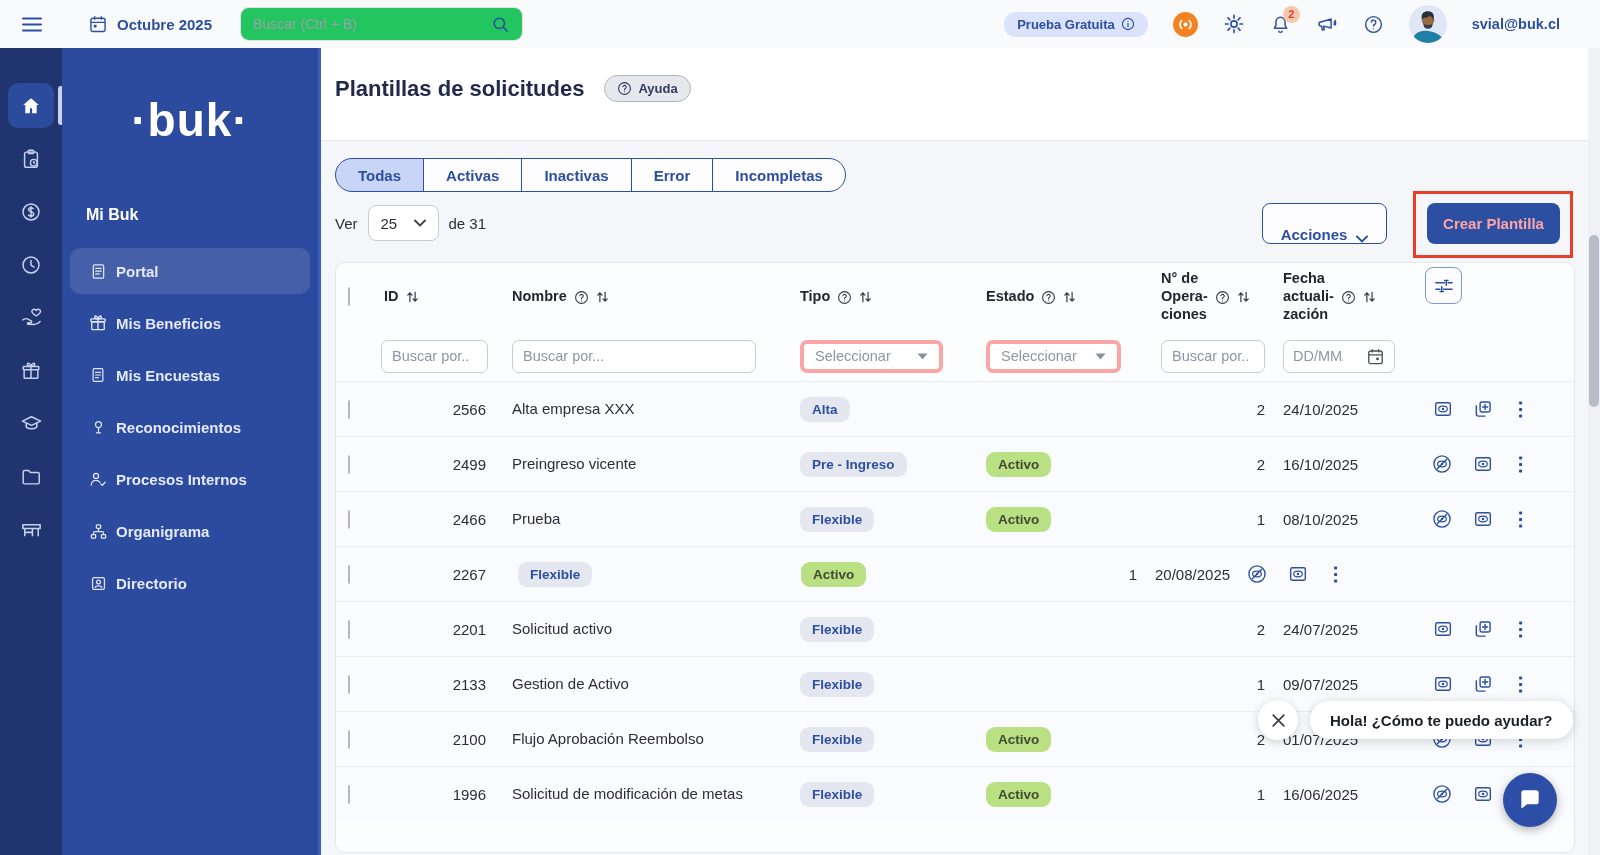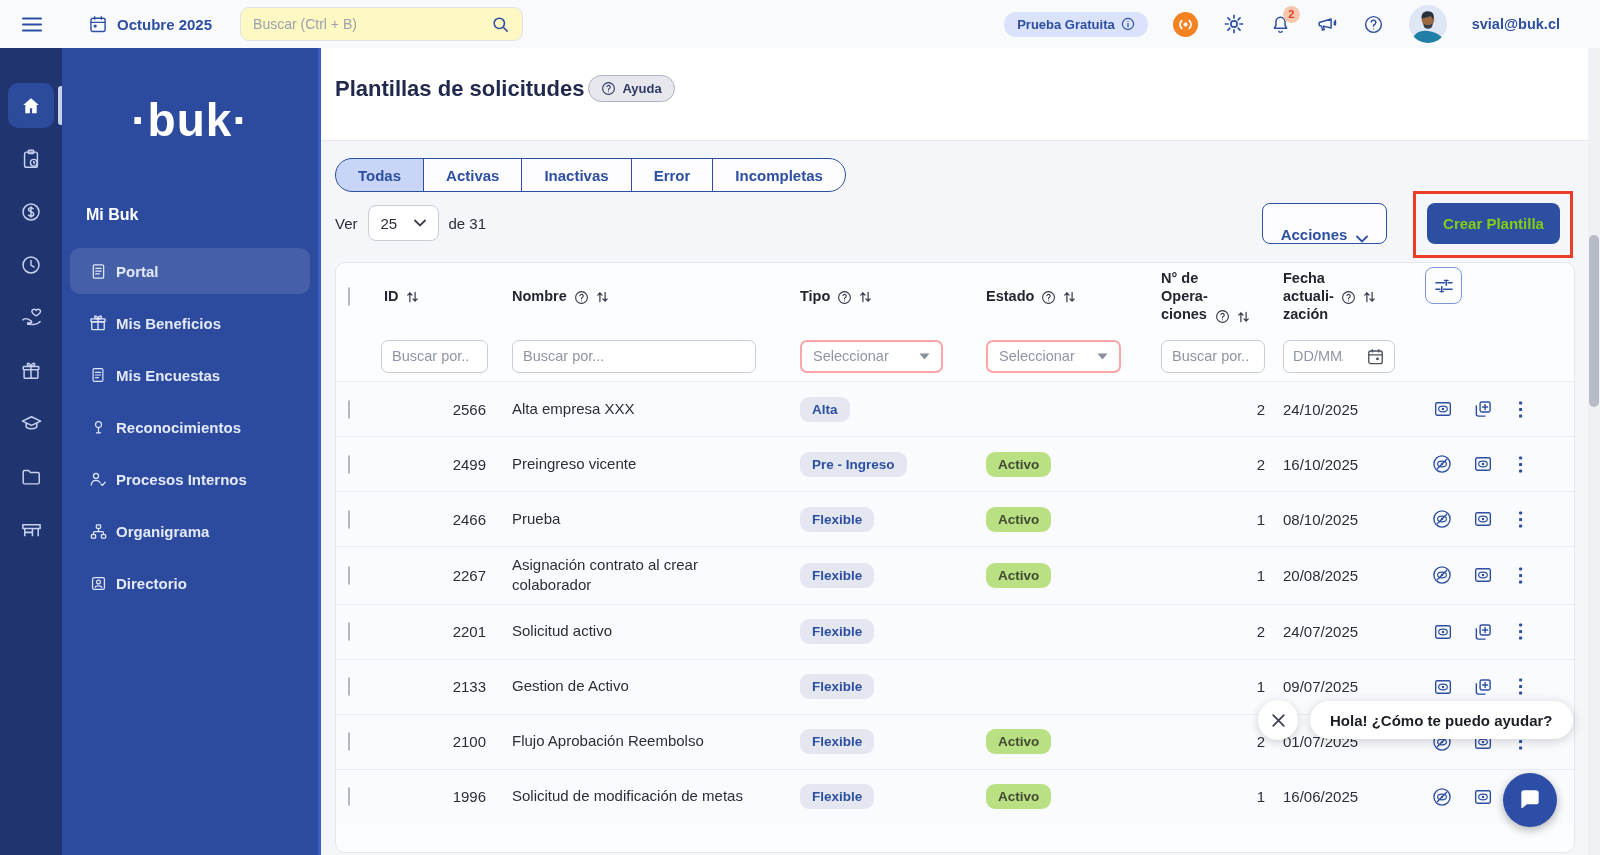--- a/index.html
+++ b/index.html
@@ -14,21 +14,21 @@
     --primary:#2d4fa2; --rail:#20356f; --panel:#2c4a9e; --page-bg:#f5f6fa;
     --tab-active:#c9d5f7; --red:#ea3d2a; --green-bg:#b9e183; --green-text:#434a33;
     --chip-bg:#e4e7ef;
   }
 
   
   .topbar{position:absolute;left:0;top:0;width:1600px;height:48px;background:#f9fafc;display:flex;align-items:center;padding:0 40px 0 22px;z-index:5;}
   .hamburger{color:var(--primary);cursor:pointer;display:flex;align-items:center;}
   .date-group{display:flex;align-items:center;gap:9px;margin-left:46px;color:var(--primary);cursor:pointer;}
   .date-text{font-size:15px;font-weight:700;}
-  .search-box{margin-left:28px;width:283px;height:34px;background:#fef9c3;border:1px solid #e0e3ec;border-radius:9px;display:flex;align-items:center;padding:0 12px;justify-content:space-between;}
+  .search-box{margin-left:28px;width:283px;height:34px;background:#22c55e;border:1px solid #e0e3ec;border-radius:9px;display:flex;align-items:center;padding:0 12px;justify-content:space-between;}
   .search-box input{flex:1;border:none;outline:none;font-size:14px;color:#3a3f4a;background:transparent;font-family:inherit;}
   .search-box input::placeholder{color:#9aa0ae;}
   .search-box .icon{color:var(--primary);display:flex;}
   .topbar-right{margin-left:auto;display:flex;align-items:center;gap:25px;}
   .trial-pill{background:#dbe2fb;border-radius:12px;height:25px;display:flex;align-items:center;gap:6px;padding:0 13px;color:var(--primary);font-size:13px;font-weight:700;cursor:pointer;}
   .tb-icon{color:var(--primary);display:flex;align-items:center;cursor:pointer;position:relative;}
   .bell-badge{position:absolute;top:-8px;right:-9px;min-width:17px;height:17px;border-radius:9px;background:#f6c6ad;color:#e03e2d;font-size:11px;font-weight:700;display:flex;align-items:center;justify-content:center;padding:0 4px;}
   .avatar{width:38px;height:38px;border-radius:50%;overflow:hidden;background:#e8edf8;cursor:pointer;flex:none;}
   .user-email{color:var(--primary);font-size:14.5px;font-weight:700;cursor:pointer;}
 
@@ -42,52 +42,52 @@
   .section-label{margin:58px 0 0 24px;color:#fff;font-size:16px;font-weight:700;}
   .menu{margin-top:24px;display:flex;flex-direction:column;gap:6px;padding:0 8px;}
   .menu-item{height:46px;border-radius:10px;display:flex;align-items:center;gap:8px;padding:0 18px;color:#e4eafb;font-size:15px;font-weight:600;cursor:pointer;}
   .menu-item.active{background:rgba(255,255,255,0.12);}
   .menu-item .mi-icon{display:flex;color:#dfe6fa;width:20px;justify-content:center;}
 
   
   .content{position:absolute;left:318px;top:48px;width:1282px;height:807px;}
   .content::before{content:"";position:absolute;left:0;top:0;width:3px;height:100%;background:#3a5fc4;z-index:2;}
   .page-header{position:absolute;left:0;top:0;width:100%;height:93px;background:#fff;border-bottom:1px solid #e6e8ee;}
-  .title-row{position:absolute;left:17px;top:27px;display:flex;align-items:center;gap:4px;}
+  .title-row{position:absolute;left:17px;top:27px;display:flex;align-items:center;gap:20px;}
   .page-title{font-size:22px;font-weight:700;color:#21294c;}
   .help-chip{height:27px;border:1px solid #aeb2bf;background:#e7e8ed;border-radius:14px;display:flex;align-items:center;gap:6px;padding:0 12px;color:#2f3a63;font-size:13px;font-weight:600;cursor:pointer;}
 
   .tabs{position:absolute;left:17px;top:110px;display:flex;}
   .tab{height:34px;padding:0 22px;border:1px solid var(--primary);background:#fdfdff;color:var(--primary);font-size:15px;font-weight:700;margin-left:-1px;cursor:pointer;display:flex;align-items:center;font-family:inherit;}
   .tab:first-child{border-radius:17px 0 0 17px;margin-left:0;}
   .tab:last-child{border-radius:0 17px 17px 0;}
   .tab.active{background:var(--tab-active);}
 
   .pager{position:absolute;left:17px;top:157px;display:flex;align-items:center;gap:10px;font-size:15px;color:#2b2e38;}
   .page-size{width:71px;height:36px;border:1px solid #c9ccd6;border-radius:8px;background:#fff;display:flex;align-items:center;justify-content:space-between;padding:0 12px;cursor:pointer;font-size:15px;color:#2b2e38;}
   .page-size .caret{color:#3a3f4a;display:flex;}
 
   .btn-outline{position:absolute;left:944px;top:155px;width:125px;height:41px;border:1.5px solid var(--primary);border-radius:8px;background:#fdfdff;color:var(--primary);font-size:15px;font-weight:700;display:flex;align-items:flex-end;justify-content:center;gap:9px;cursor:pointer;font-family:inherit;}
-  .btn-primary{position:absolute;left:1109px;top:155px;width:133px;height:41px;border:none;border-radius:8px;background:var(--primary);color:#84cc16;font-size:15px;font-weight:700;display:flex;align-items:center;justify-content:center;cursor:pointer;font-family:inherit;}
+  .btn-primary{position:absolute;left:1109px;top:155px;width:133px;height:41px;border:none;border-radius:8px;background:var(--primary);color:#fca5a5;font-size:15px;font-weight:700;display:flex;align-items:center;justify-content:center;cursor:pointer;font-family:inherit;}
   .annotation-box{position:absolute;left:1095px;top:143px;width:160px;height:67px;border:3px solid var(--red);z-index:6;pointer-events:none;}
 
   
   .card{position:absolute;left:17px;top:214px;width:1240px;height:591px;background:#fcfdff;border:1px solid #e5e7ee;border-radius:10px;overflow:hidden;}
   .grid{display:grid;grid-template-columns:44px 112px 282px 185px 180px 128px 122px 1fr;align-items:center;}
   .thead{height:68px;position:relative;}
   .filter-btn{position:absolute;right:112px;top:4px;width:37px;height:37px;border:1px solid #7d96d8;border-radius:8px;background:#fdfdff;color:var(--primary);display:flex;align-items:center;justify-content:center;cursor:pointer;}
   .th{display:flex;align-items:center;gap:7px;font-size:14.5px;font-weight:700;color:#23262e;}
   .th .lines{white-space:pre-line;line-height:1.22;}
   .sort-icon{color:#343945;display:flex;cursor:pointer;}
   .q-icon{color:#343945;display:flex;cursor:pointer;}
   .cb{width:17px;height:17px;border:1.5px solid #b4b8c4;border-radius:5px;background:#fff;margin-left:12px;cursor:pointer;}
   .frow{height:50px;}
   .f-input{height:33px;border:1px solid #c9ccd6;border-radius:7px;background:#fff;font-size:14.5px;color:#3a3f4a;padding:0 10px;outline:none;font-family:inherit;width:100%;}
   .f-input::placeholder{color:#8e95a3;}
-  .f-select{height:33px;border:2px solid #fca5a5;border-radius:7px;background:#fff;display:flex;align-items:center;justify-content:space-between;padding:0 11px;color:#8e95a3;font-size:14.5px;cursor:pointer;text-align:center;}
+  .f-select{height:33px;border:4px solid #fca5a5;border-radius:7px;background:#fff;display:flex;align-items:center;justify-content:space-between;padding:0 11px;color:#8e95a3;font-size:14.5px;cursor:pointer;text-align:center;}
   .f-select .caret{color:#8a8f9c;display:flex;}
   .f-date{height:33px;border:1px solid #c9ccd6;border-radius:7px;background:#fff;display:flex;align-items:center;justify-content:space-between;padding:0 9px;color:#8e95a3;font-size:14.5px;cursor:pointer;width:112px;}
   .f-date .ph{overflow:hidden;white-space:nowrap;width:50px;}
   .f-date .icon{color:#4a4f5a;display:flex;}
   .trow{min-height:55px;border-top:1px solid #ebedf2;background:#fafbfe;font-size:15px;color:#2b2e38;padding:8px 0;}
   .c-id{text-align:right;padding-right:6px;}
   .c-nombre{padding-left:20px;line-height:1.35;}
   .c-tipo{padding-left:26px;}
   .c-estado{padding-left:27px;}
   .c-oper{text-align:right;padding-right:2px;}
@@ -95,21 +95,21 @@
   .c-actions{display:flex;justify-content:flex-end;align-items:center;gap:20px;padding-right:46px;}
   .badge{display:inline-block;background:var(--chip-bg);color:var(--primary);font-size:13.5px;font-weight:700;border-radius:9px;padding:5px 12px;}
   .badge.green{background:var(--green-bg);color:var(--green-text);}
   .action-icon{color:var(--primary);display:flex;cursor:pointer;}
 
   
   .th-id{padding-left:4px;text-align:center;}
   .th-nombre{padding-left:20px;}
   .th-tipo{padding-left:26px;}
   .th-estado{padding-left:27px;}
-  .th-oper{padding-left:22px;align-items:flex-end;}
+  .th-oper{padding-left:22px;}
   .th-fecha{padding-left:16px;}
   .f-cell-id{padding:0 4px 0 1px;}
   .f-cell-nombre{padding:0 18px 0 20px;}
   .f-cell-tipo{padding:0 16px 0 26px;}
   .f-cell-estado{padding:0 18px 0 27px;}
   .f-cell-oper{padding:0 2px 0 22px;}
   .f-cell-fecha{padding-left:16px;}
 
   
   .chat-close{position:absolute;left:940px;top:652px;width:40px;height:40px;border-radius:50%;background:#fff;box-shadow:0 2px 10px rgba(0,0,0,.18);display:flex;align-items:center;justify-content:center;color:#3a3f4a;cursor:pointer;z-index:8;}
@@ -642,21 +642,20 @@
                 <rect x="2.5" y="1.5" width="3.2" height="3.2" rx="0.9"></rect>
                 <rect x="2.5" y="8.4" width="3.2" height="3.2" rx="0.9"></rect>
                 <rect x="2.5" y="15.3" width="3.2" height="3.2" rx="0.9"></rect>
               </svg>
             </span>
           </div>
         </div>
         <div class="trow grid">
           <div><span class="cb"></span></div>
           <div class="c-id">2267</div>
-          <div class="c-nombre">Asignación contrato al crear colaborador</div>
           <div class="c-tipo"><span class="badge">Flexible</span></div>
           <div class="c-estado"><span class="badge green">Activo</span></div>
           <div class="c-oper">1</div>
           <div class="c-fecha">20/08/2025</div>
           <div class="c-actions">
             <span class="action-icon">
               <svg width="22" height="22" viewBox="0 0 24 24" fill="none" stroke="currentColor" stroke-width="1.5">
                 <circle cx="12" cy="12" r="8.8"></circle>
                 <ellipse cx="12" cy="12" rx="4.8" ry="3.1" stroke-width="1.3"></ellipse>
                 <circle cx="12" cy="12" r="1.3" fill="currentColor" stroke="none"></circle>

